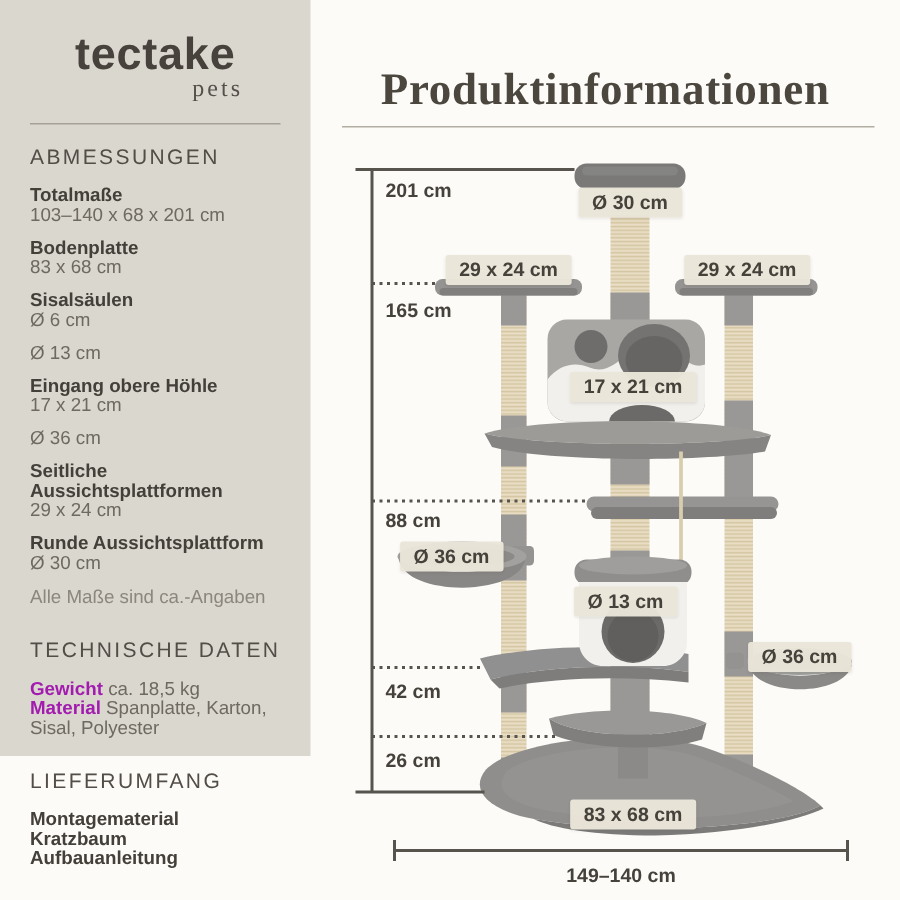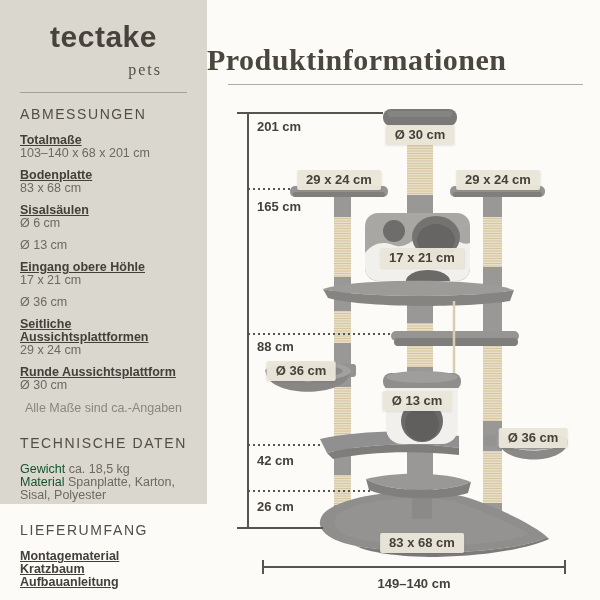--- a/index.html
+++ b/index.html
@@ -13,38 +13,38 @@
     position:absolute;left:0;top:0;width:207px;height:504px;
     background:#dad7cf;box-sizing:border-box;padding:0 20px;
   }
   .logo{margin-top:22px;text-align:center;}
   .logo-main{
     font-weight:700;font-size:30px;line-height:30px;letter-spacing:.5px;
     color:#47433c;
   }
   .logo-sub{
     font-family:"Liberation Serif",serif;font-size:16px;line-height:16px;
-    color:#55504a;text-align:right;padding-right:25px;letter-spacing:2px;margin-top:10px;
+    color:#55504a;text-align:right;padding-right:25px;letter-spacing:2px;margin-top:0;
   }
   .side-rule{border:none;border-top:1px solid #a5a098;margin:14px 0 0 0;}
   .side-heading{
     font-size:14px;font-weight:400;letter-spacing:1.6px;color:#524d46;
     margin:13px 0 12px 0;
   }
   .dim-item{margin-bottom:9px;}
-  .dim-label{font-size:12.5px;line-height:13px;font-weight:700;color:#433f39;text-decoration:underline;}
+  .dim-label{font-size:12.5px;line-height:13px;font-weight:700;color:#433f39;}
   .dim-value{font-size:12.5px;line-height:13px;color:#6e6961;}
-  .dim-note{font-size:12.5px;line-height:13px;color:#8b867e;margin:10px 0 0 0;text-align:center;}
+  .dim-note{font-size:12.5px;line-height:13px;color:#8b867e;margin:10px 0 0 0;}
   .tech-line{font-size:12.5px;line-height:13px;color:#6e6961;margin-bottom:0;}
-  .tech-label{font-weight:400;color:#14532d;margin-top:48px;}
+  .tech-label{font-weight:700;color:#a21caf;margin-top:48px;}
   .tech-block{margin-top:0;}
   .heading-tech{margin-top:20px;}
   
   .main-title{
-    position:absolute;left:207px;right:0;top:22px;text-align:left;
+    position:absolute;left:207px;right:0;top:22px;text-align:center;
     font-family:"Liberation Serif",serif;font-size:30px;line-height:36px;
     color:#4b473f;letter-spacing:.5px;
   }
   .title-rule{position:absolute;left:228px;top:84px;width:355px;height:1px;background:#b2ada2;}
   
   .diagram{position:absolute;left:207px;top:85px;width:324px;height:515px;}
   .diagram svg{position:absolute;left:0;top:0;}
   .h-label{
     position:absolute;font-size:13px;font-weight:700;color:#45413b;white-space:nowrap;
   }

